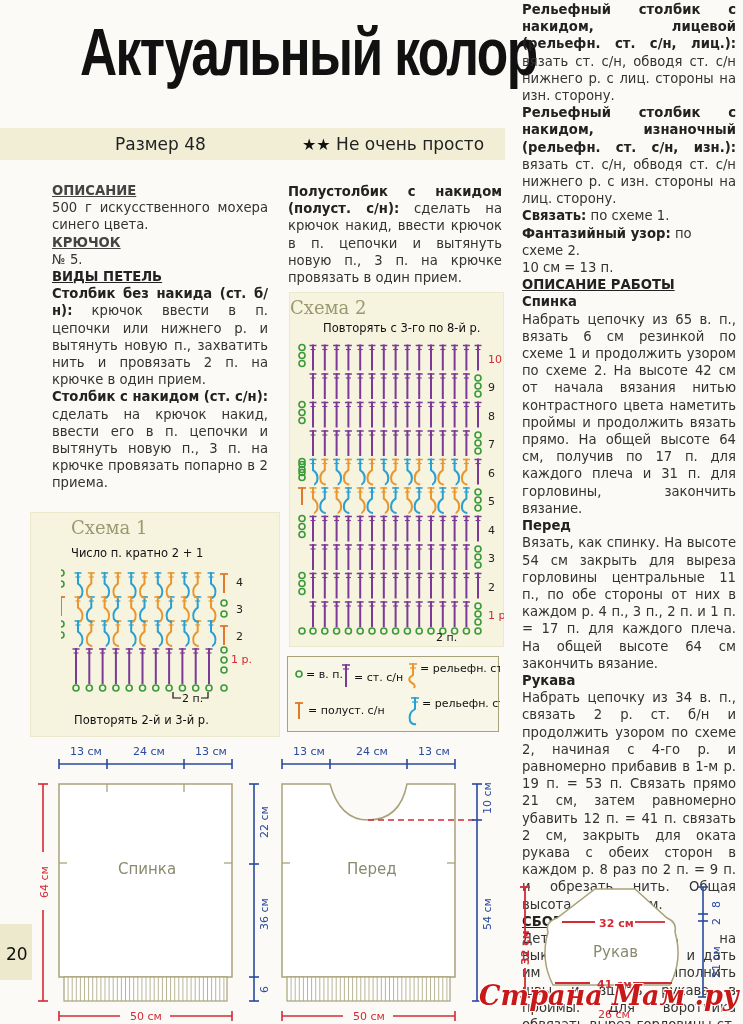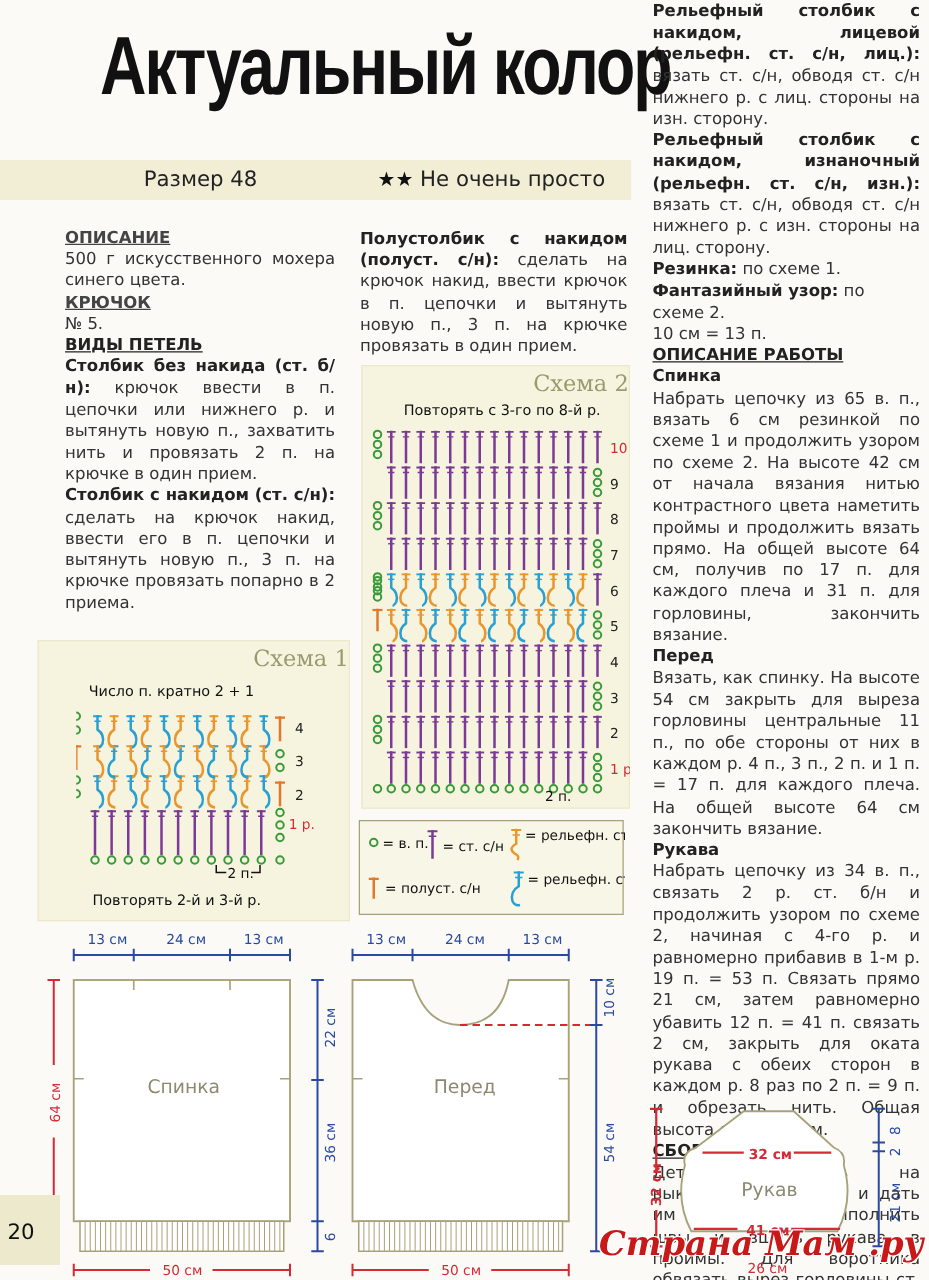--- a/index.html
+++ b/index.html
@@ -10,24 +10,24 @@
   .band { left: 0; top: 128px; width: 505px; height: 32px; background: #f1eed5; }
   .size { left: 115px; top: 134px; font-size: 17px; color: #222; }
   .difficulty { left: 302px; top: 134px; font-size: 17px; color: #222; }
   .star { color: #111; font-size: 16px; }
   .col { font-size: 13.2px; line-height: 17.2px; color: #333; }
   .col p { margin: 0; }
   .hd { text-decoration: underline; font-weight: bold; color: #444; }
   .b { font-weight: bold; color: #222; }
   .just { text-align: justify; }
   .panel { background: #f6f3df; border: 1px solid #ece8cc; }
-  .schema-title { font-family: "DejaVu Serif", serif; color: #9a9a70; font-size: 18px; text-align: right; }
+  .schema-title { font-family: "DejaVu Serif", serif; color: #9a9a70; font-size: 18px; text-align: left; }
   .small { font-size: 11.5px; color: #111; }
   .lbl { font-size: 11px; fill: #111; }
-  .page-num { left: 0; top: 956px; width: 48px; height: 56px; background: #ece9cc; }
+  .page-num { left: 0; top: 924px; width: 32px; height: 56px; background: #ece9cc; }
   .page-num span { position: absolute; left: 6px; top: 20px; font-size: 17px; color: #111; }
   .watermark { right: 4px; top: 980px; font-family: "DejaVu Serif", serif; font-style: italic; font-weight: bold; font-size: 27px; color: #c91818; text-shadow: 1px 1px 0 #fff, -1px -1px 0 #fff, 1px -1px 0 #fff, -1px 1px 0 #fff; white-space: nowrap; }
   svg text { font-family: "DejaVu Sans", sans-serif; }
 </style>
 </head>
 <body>
 
 <div class="abs title">Актуальный колор</div>
 <div class="abs band"></div>
 <div class="abs size">Размер 48</div>
@@ -46,21 +46,21 @@
   <p class="just"><span class="b">Столбик с накидом (ст. с/н):</span><span> сделать на крючок накид, ввести его в п. цепочки и вытянуть новую п., 3 п. на крючке провязать попарно в 2 приема.</span></p>
 </div>
 
 <div class="abs col" style="left:288px; top:183px; width:214px;">
   <p class="just"><span class="b">Полустолбик с накидом (полуст. с/н):</span><span> сделать на крючок накид, ввести крючок в п. цепочки и вытянуть новую п., 3 п. на крючке провязать в один прием.</span></p>
 </div>
 
 <div class="abs col" style="left:522px; top:1px; width:214px;">
   <p class="just"><span class="b">Рельефный столбик с накидом, лицевой (рельефн. ст. с/н, лиц.):</span><span> вязать ст. с/н, обводя ст. с/н нижнего р. с лиц. стороны на изн. сторону.</span></p>
   <p class="just"><span class="b">Рельефный столбик с накидом, изнаночный (рельефн. ст. с/н, изн.):</span><span> вязать ст. с/н, обводя ст. с/н нижнего р. с изн. стороны на лиц. сторону.</span></p>
-  <p><span class="b">Резинка:</span><span> по схеме 1.</span></p>
+  <p><span class="b">Связать:</span><span> по схеме 1.</span></p>
   <p><span class="b">Фантазийный узор:</span><span> по схеме 2.</span></p>
   <p>10 см = 13 п.</p>
   <p class="hd" style="color:#222">ОПИСАНИЕ РАБОТЫ</p>
   <p class="b">Спинка</p>
   <p class="just">Набрать цепочку из 65 в. п., вязать 6 см резинкой по схеме 1 и продолжить узором по схеме 2. На высоте 42 см от начала вязания нитью контрастного цвета наметить проймы и продолжить вязать прямо. На общей высоте 64 см, получив по 17 п. для каждого плеча и 31 п. для горловины, закончить вязание.</p>
   <p class="b">Перед</p>
   <p class="just">Вязать, как спинку. На высоте 54 см закрыть для выреза горловины центральные 11 п., по обе стороны от них в каждом р. 4 п., 3 п., 2 п. и 1 п. = 17 п. для каждого плеча. На общей высоте 64 см закончить вязание.</p>
   <p class="b">Рукава</p>
   <p class="just">Набрать цепочку из 34 в. п., связать 2 р. ст. б/н и продолжить узором по схеме 2, начиная с 4-го р. и равномерно прибавив в 1-м р. 19 п. = 53 п. Связать прямо 21 см, затем равномерно убавить 12 п. = 41 п. связать 2 см, закрыть для оката рукава с обеих сторон в каждом р. 8 раз по 2 п. = 9 п. и обрезать нить. Общая высота около 32 см.</p>
   <p class="hd" style="color:#222">СБОРКА</p>

